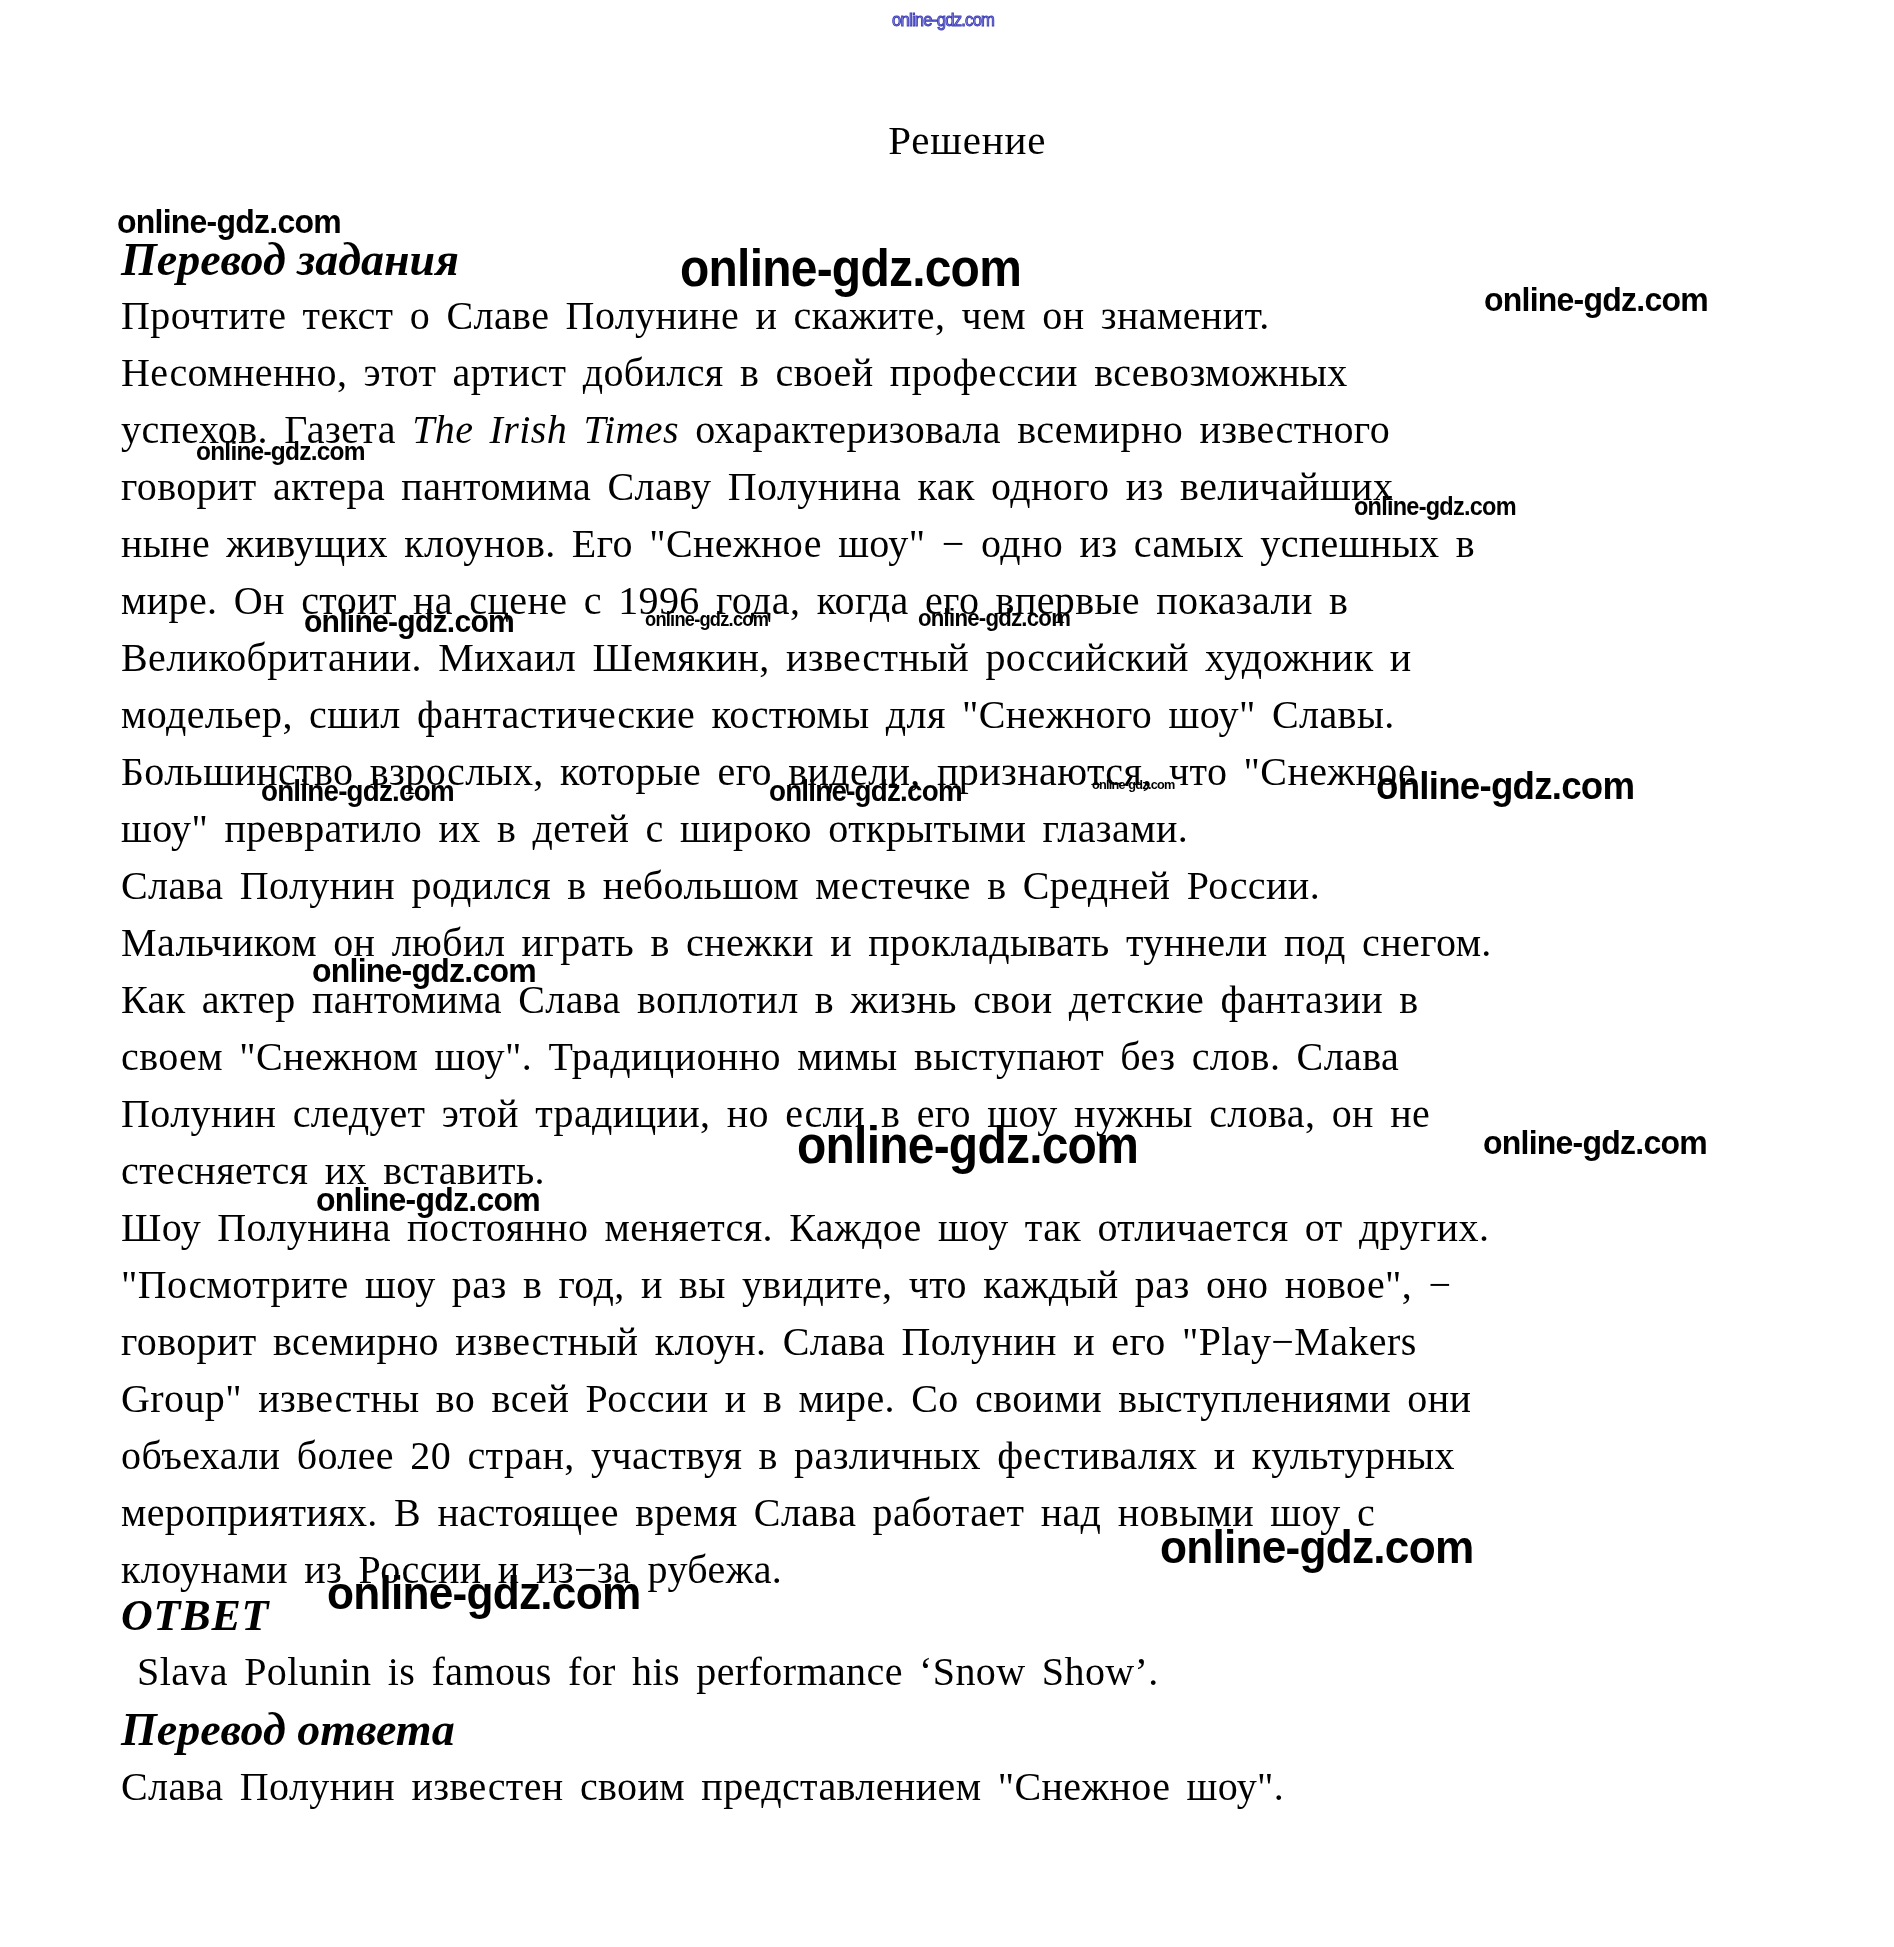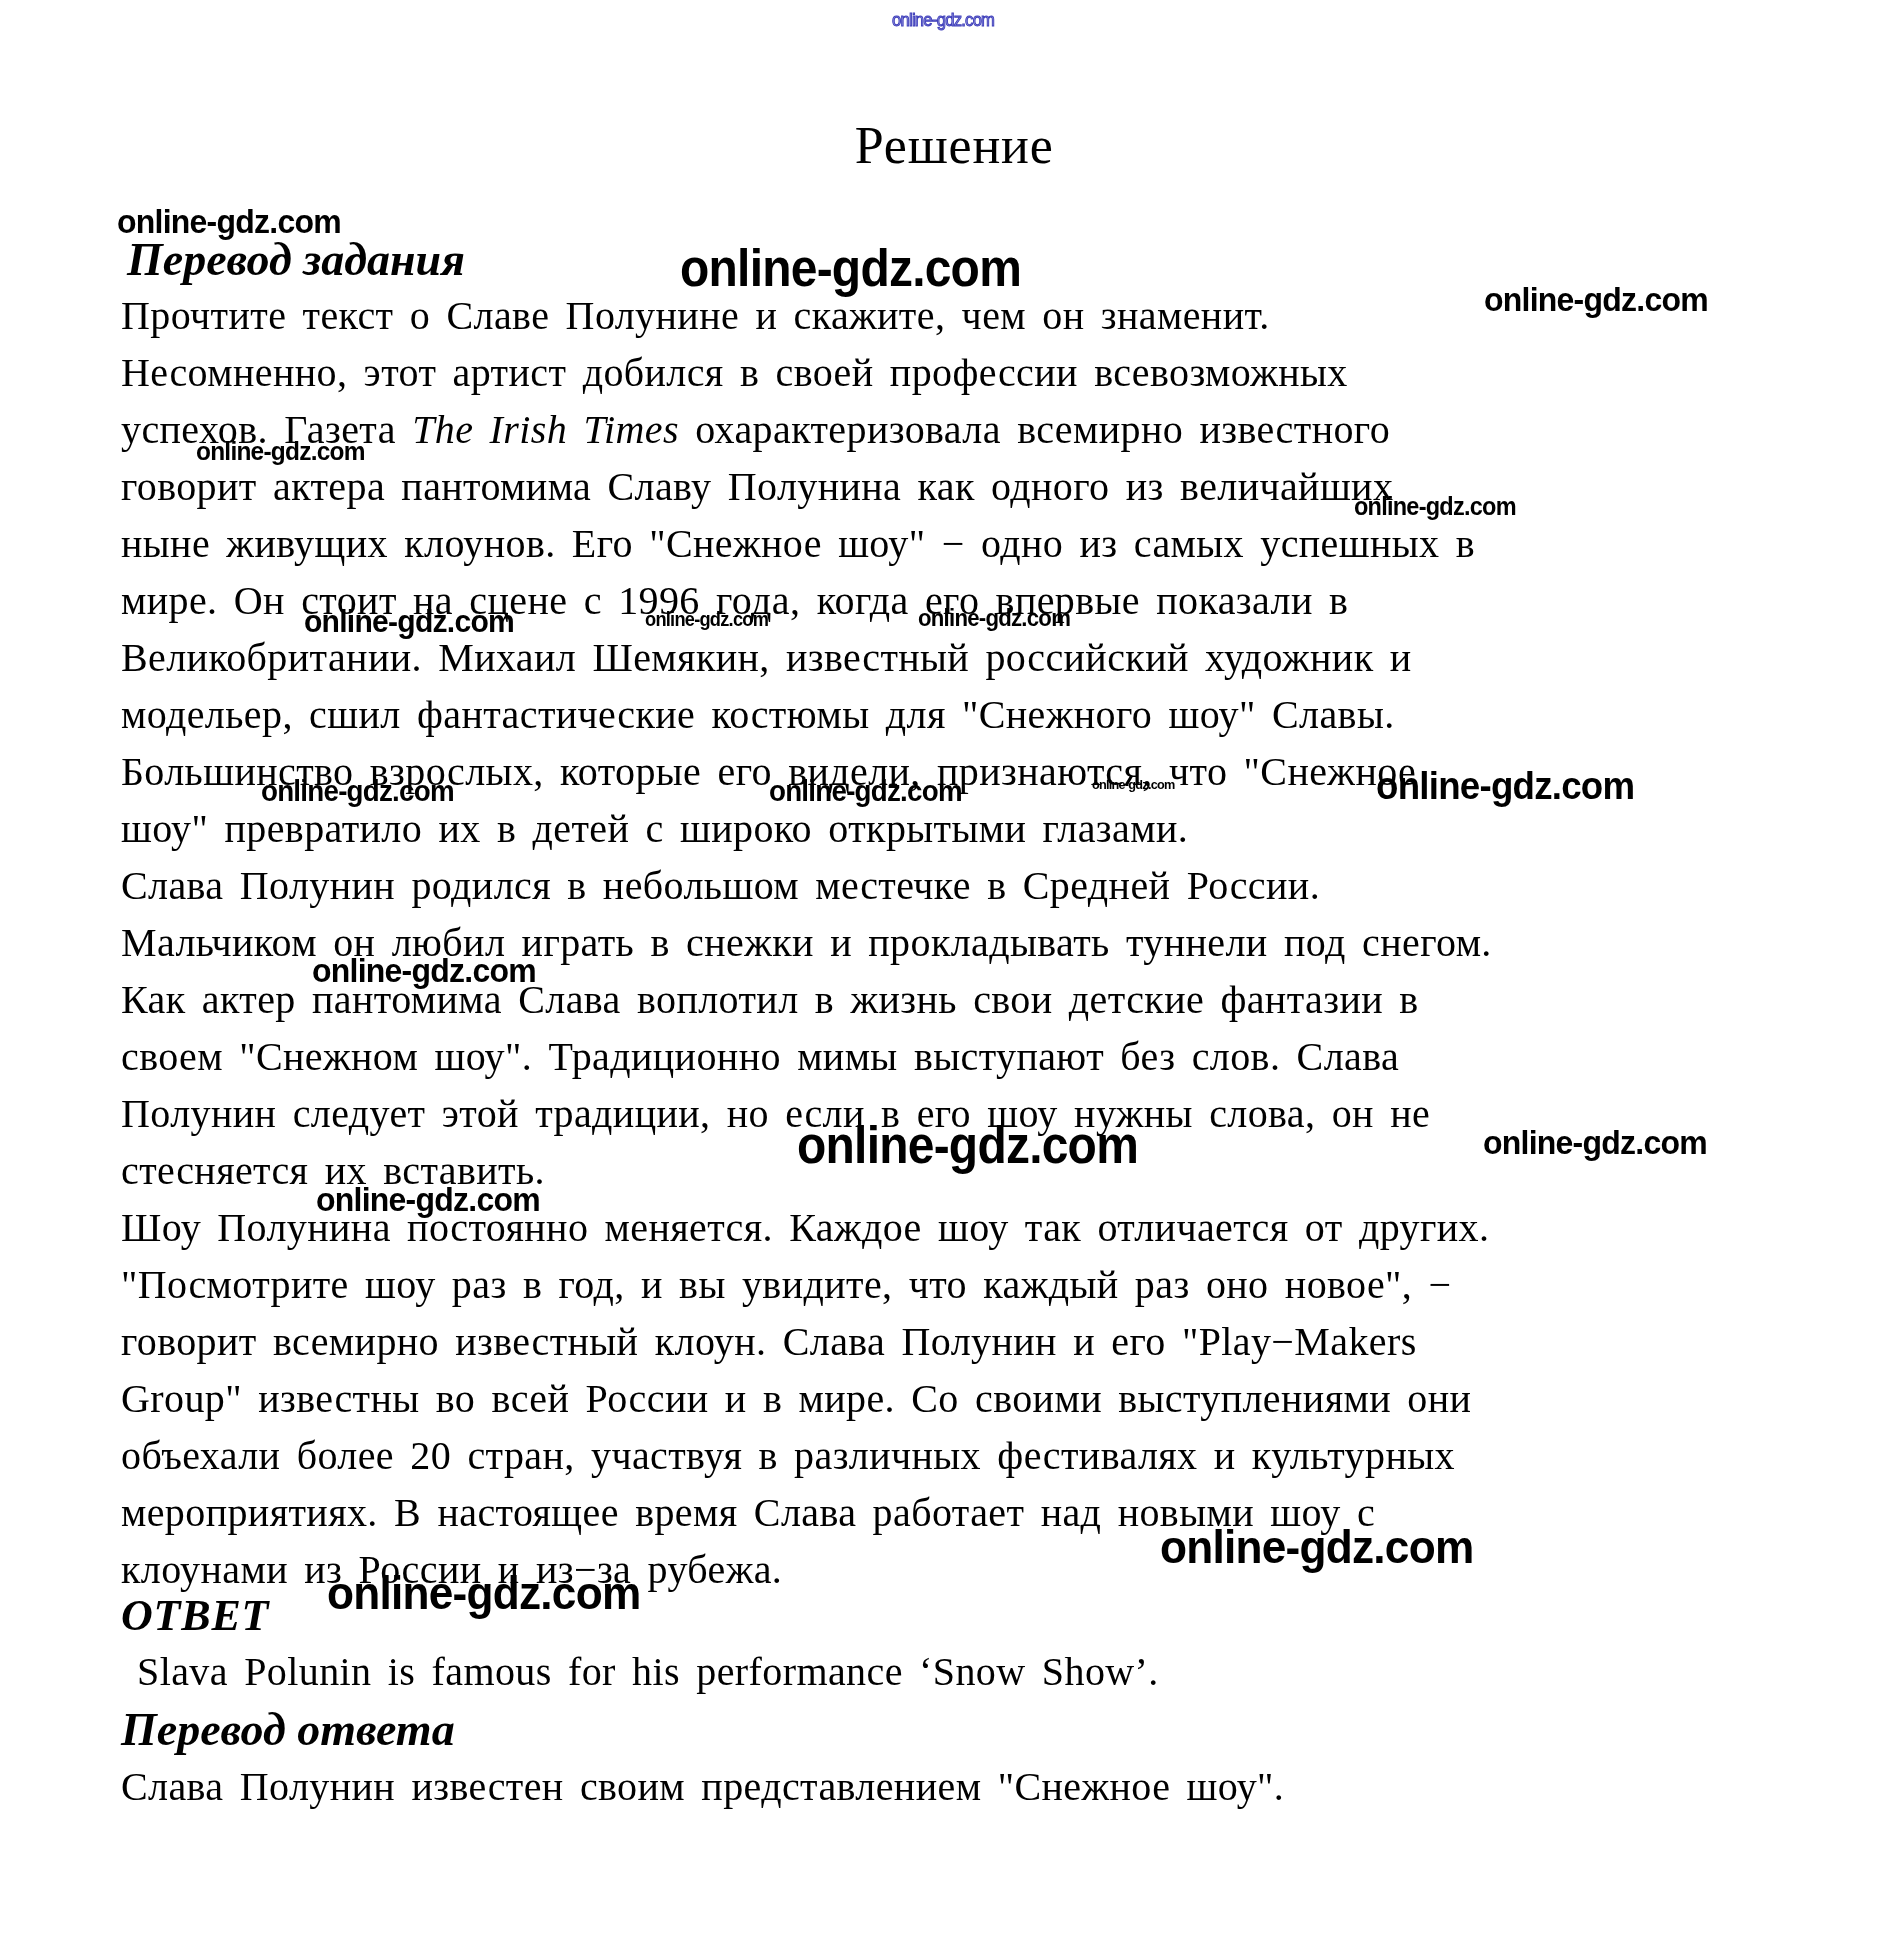--- a/index.html
+++ b/index.html
@@ -3,21 +3,21 @@
 <meta charset="utf-8">
 <style>
   html,body{margin:0;padding:0;}
   body{
     width:1895px;height:1947px;position:relative;overflow:hidden;
     background:#ffffff;color:#000000;
     font-family:"Liberation Serif",serif;
   }
   .abs{position:absolute;white-space:nowrap;}
   .title{
-    font-size:52px;letter-spacing:0.8px;
+    font-size:41px;letter-spacing:0.8px;margin-left:13px;
   }
   .h-bold-italic{
     font-weight:bold;font-style:italic;font-size:46px;
   }
   .h-bold{
     font-weight:bold;font-size:44px;letter-spacing:0.8px;font-style:italic;
   }
   #solution{
     position:absolute;left:121px;top:287px;
     font-size:40px;line-height:57px;
@@ -60,21 +60,21 @@
     <span class="wm" style="left: 312px; top: 943px; font-size: 34px;">online-gdz.com</span>
     <span class="wm" style="left: 797px; top: 1108px; font-size: 51px;">online-gdz.com</span>
     <span class="wm" style="left: 1483px; top: 1115px; font-size: 34px;">online-gdz.com</span>
     <span class="wm" style="left: 316px; top: 1172px; font-size: 34px;">online-gdz.com</span>
     <span class="wm" style="left: 1160px; top: 1511px; font-size: 47px;">online-gdz.com</span>
     <span class="wm" style="left: 327px; top: 1557px; font-size: 47px;">online-gdz.com</span>
   </div>
 
 <div class="abs title" style="left:calc(50% + 6.7px);top:116px;transform:translateX(-50%);">Решение</div>
 
-<div class="abs h-bold-italic" style="left:127px;top:233px;">Перевод задания</div>
+<div class="abs h-bold-italic" style="left:121px;top:233px;">Перевод задания</div>
 
 <div id="solution">
     <div class="doc-line">Прочтите текст о Славе Полунине и скажите, чем он знаменит.</div>
     <div class="doc-line">Несомненно, этот артист добился в своей профессии всевозможных</div>
     <div class="doc-line"><span>успехов. Газета </span><em>The Irish Times</em><span> охарактеризовала всемирно известного</span></div>
     <div class="doc-line">говорит актера пантомима Славу Полунина как одного из величайших</div>
     <div class="doc-line">ныне живущих клоунов. Его "Снежное шоу" − одно из самых успешных в</div>
     <div class="doc-line">мире. Он стоит на сцене с 1996 года, когда его впервые показали в</div>
     <div class="doc-line">Великобритании. Михаил Шемякин, известный российский художник и</div>
     <div class="doc-line">модельер, сшил фантастические костюмы для "Снежного шоу" Славы.</div>

